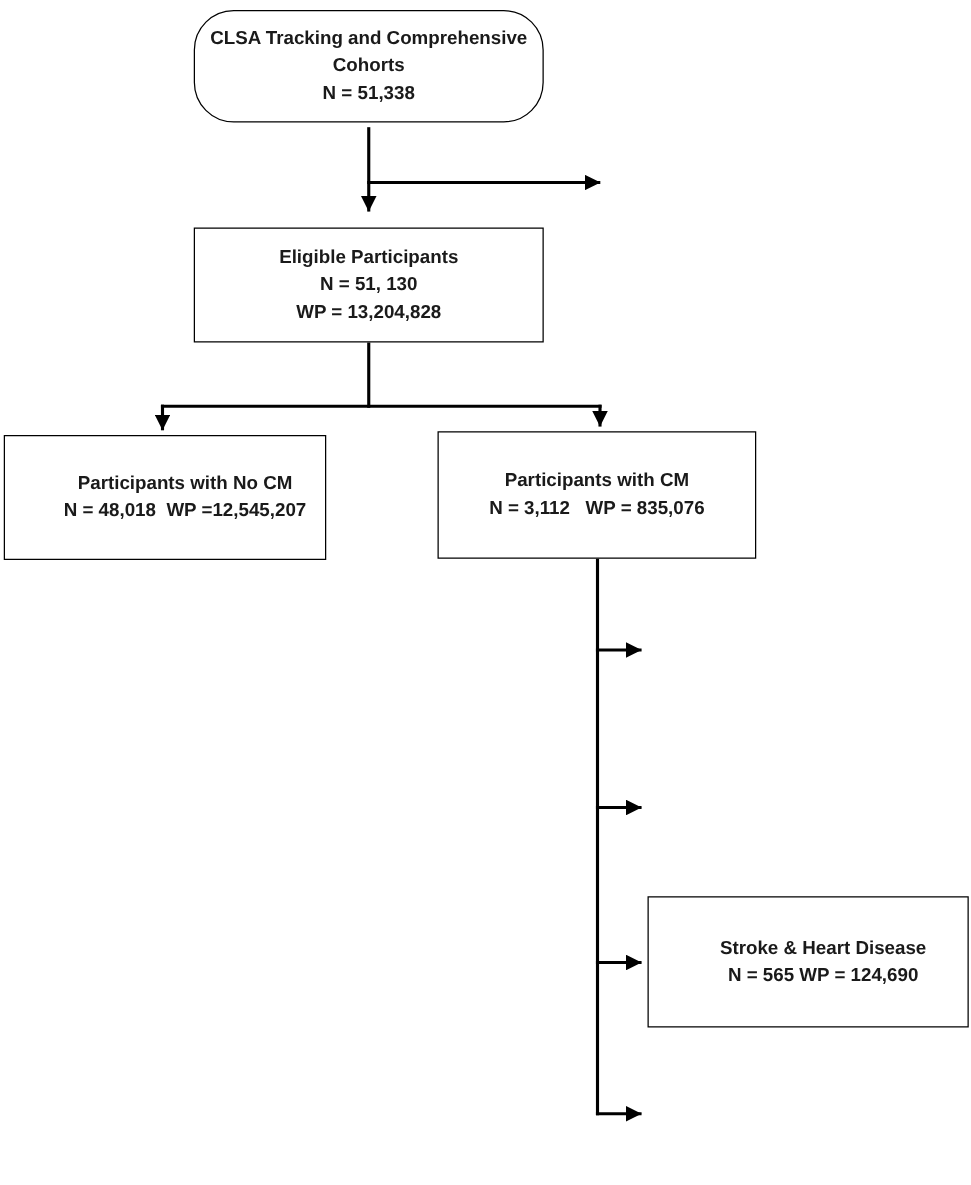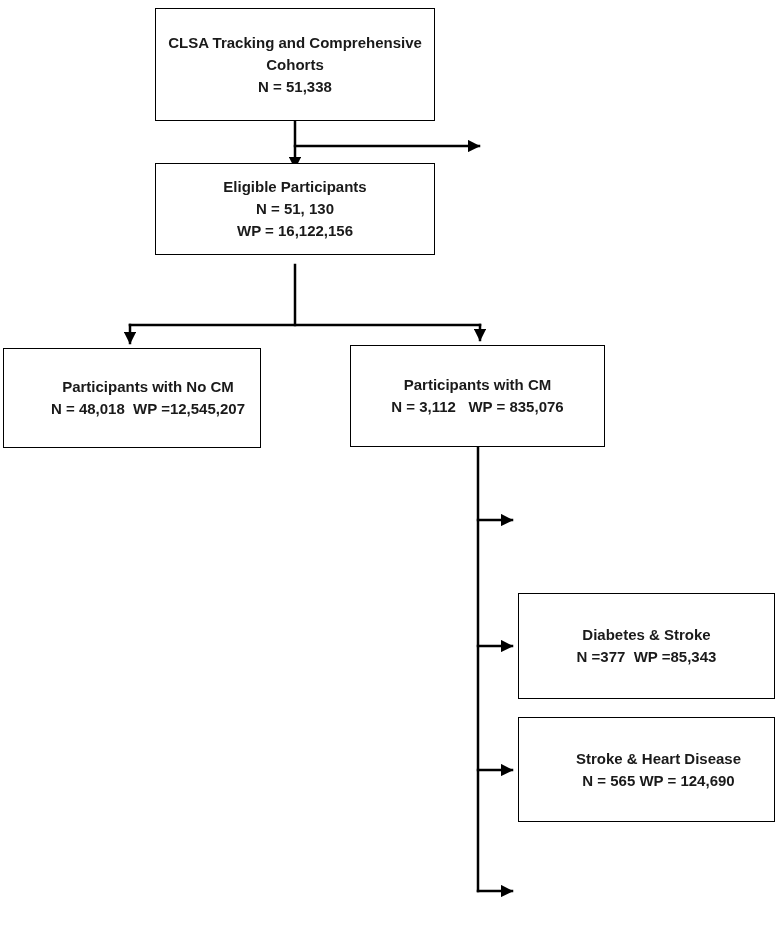--- a/index.html
+++ b/index.html
@@ -65,47 +65,43 @@
     <path class="edge" d="M130,325 H480"></path>
     <path class="edge" d="M130,325 V343" marker-end="url(#arrow)"></path>
     <path class="edge" d="M480,325 V340" marker-end="url(#arrow)"></path>
     <path class="edge" d="M478,447 V891"></path>
     <path class="edge" d="M478,520 H512" marker-end="url(#arrow)"></path>
     <path class="edge" d="M478,646 H512" marker-end="url(#arrow)"></path>
     <path class="edge" d="M478,770 H512" marker-end="url(#arrow)"></path>
     <path class="edge" d="M478,891 H512" marker-end="url(#arrow)"></path>
   </svg>
 
-  <div class="node" style="left:155px; top:8px; width:280px; height:113px;">
+  <div class="node" style="left:155px; top:8px; width:280px; height:90px;border-radius:32px;">
     <div class="node-line">CLSA Tracking and Comprehensive Cohorts</div>
     <div class="node-line">N = 51,338</div>
   </div>
 
 
-  <div class="node" style="left:155px; top:163px; width:280px; height:92px;">
+  <div class="node" style="left:155px; top:182px; width:280px; height:92px;">
     <div class="node-line">Eligible Participants</div>
     <div class="node-line">N = 51, 130</div>
-    <div class="node-line">WP = 16,122,156</div>
+    <div class="node-line">WP = 13,204,828</div>
   </div>
 
   <div class="node" style="left:3px; top:348px; width:258px; height:100px;padding-left:40px;">
     <div class="node-line">Participants with No CM</div>
     <div class="node-line">N = 48,018  WP =12,545,207</div>
   </div>
 
   <div class="node" style="left:350px; top:345px; width:255px; height:102px;">
     <div class="node-line">Participants with CM</div>
     <div class="node-line">N = 3,112   WP = 835,076</div>
   </div>
 
 
-  <div class="node" style="left:518px; top:593px; width:257px; height:106px;">
-    <div class="node-line">Diabetes &amp; Stroke</div>
-    <div class="node-line">N =377  WP =85,343</div>
-  </div>
 
   <div class="node" style="left:518px; top:717px; width:257px; height:105px;padding-left:32px;">
     <div class="node-line">Stroke &amp; Heart Disease</div>
     <div class="node-line">N = 565 WP = 124,690</div>
   </div>
 
 
 </div>
 
 </body></html>

